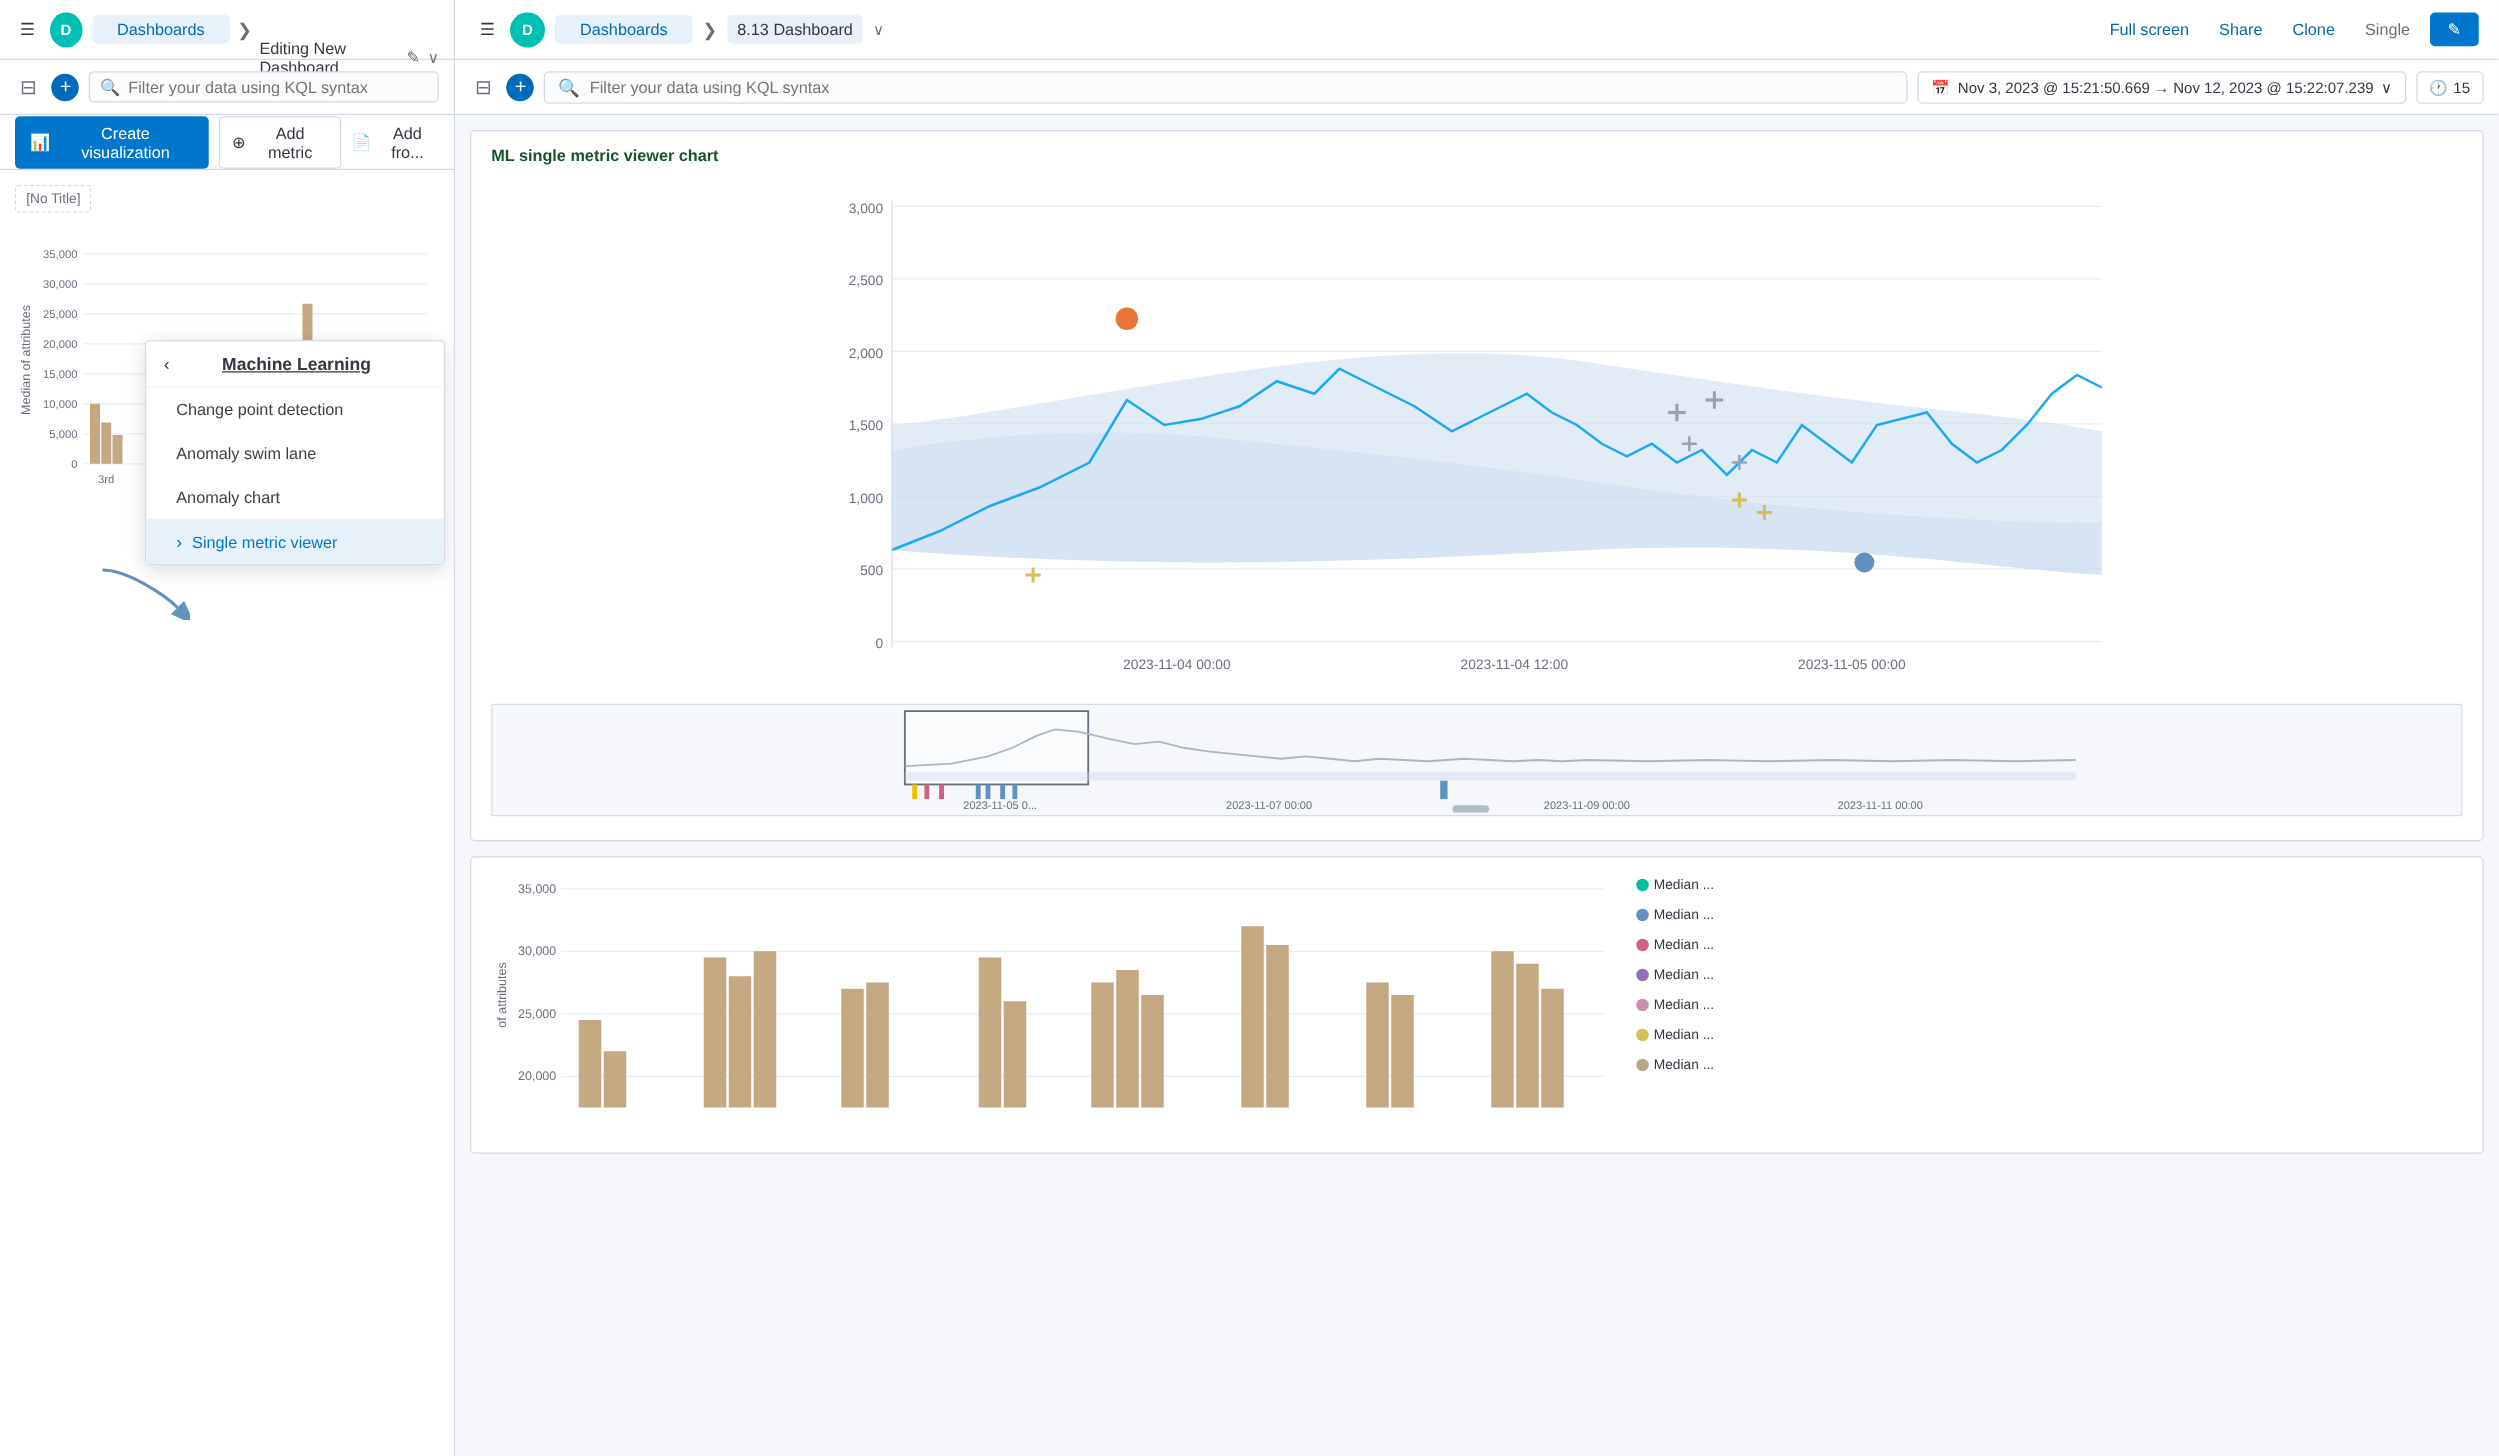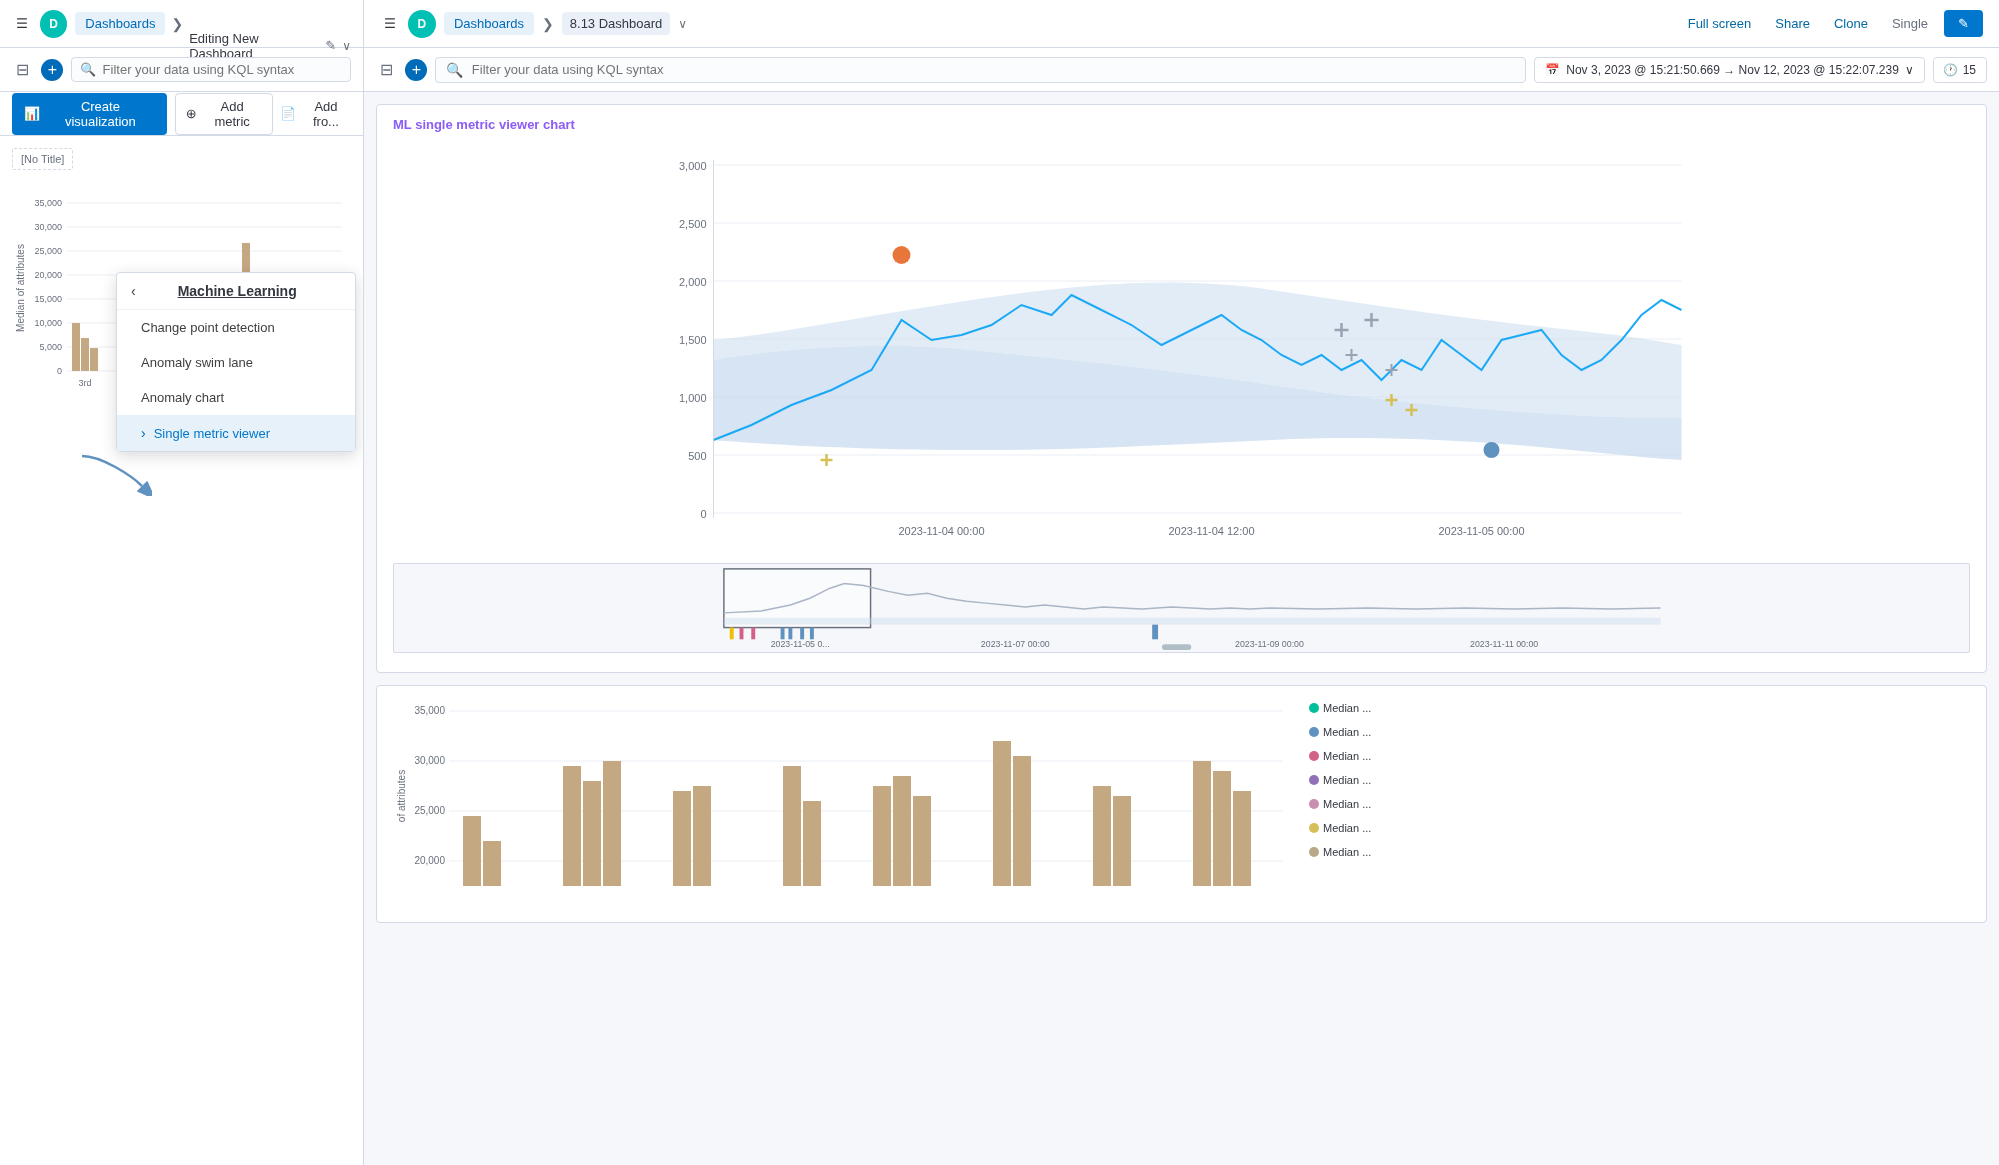--- a/index.html
+++ b/index.html
@@ -14,21 +14,21 @@
       align-items: center;
       padding: 0 16px;
       gap: 8px;
       position: fixed;
       top: 0; left: 0; right: 0;
       z-index: 100;
     }
     .hamburger-btn { background: none; border: none; cursor: pointer; color: #343741; padding: 4px; }
     .avatar-d { width: 28px; height: 28px; border-radius: 50%; background: #00bfb3; color: #fff; font-size: 12px; font-weight: 700; display: flex; align-items: center; justify-content: center; }
     .breadcrumb-item { display: flex; align-items: center; gap: 6px; }
-    .breadcrumb-link { color: #006bb8; font-size: 13px; background: #e6f1fa; padding: 4px 10px; border-radius: 4px; text-decoration: none; }
+    .breadcrumb-link { color: #006bb8; font-size: 13px; background: #e6f1fa; padding: 4px 20px; border-radius: 4px; text-decoration: none; }
     .breadcrumb-arrow { color: #69707d; font-size: 14px; }
     .breadcrumb-current { display: flex; align-items: center; gap: 6px; margin-top: 44px; }
     .breadcrumb-current-text { font-size: 13px; color: #343741; font-weight: 500; }
     .edit-icon { color: #69707d; font-size: 13px; }
     .chevron-down { color: #69707d; font-size: 12px; }
     .nav-spacer { flex: 1; }
     .nav-action-btn { background: none; border: none; cursor: pointer; color: #0369a1; font-size: 13px; font-weight: 500; padding: 4px 8px; }
     .nav-action-btn.reset { color: #69707d; }
     .nav-edit-btn { background: #0077cc; color: #fff; border: none; border-radius: 4px; padding: 6px 14px; font-size: 13px; cursor: pointer; display: flex; align-items: center; gap: 6px; }
 
@@ -157,21 +157,21 @@
     
     .chart-panel {
       background: #fff;
       border: 1px solid #d3dae6;
       border-radius: 4px;
       margin: 12px;
     }
     .chart-panel-title {
       font-size: 13px;
       font-weight: 600;
-      color: #8b5cf6;
+      color: #14532d;
       padding: 12px 16px 8px;
     }
 
     
     .ml-chart-container {
       padding: 0 16px 16px;
     }
 
     svg text { font-family: -apple-system, BlinkMacSystemFont, 'Segoe UI', sans-serif; }
 

